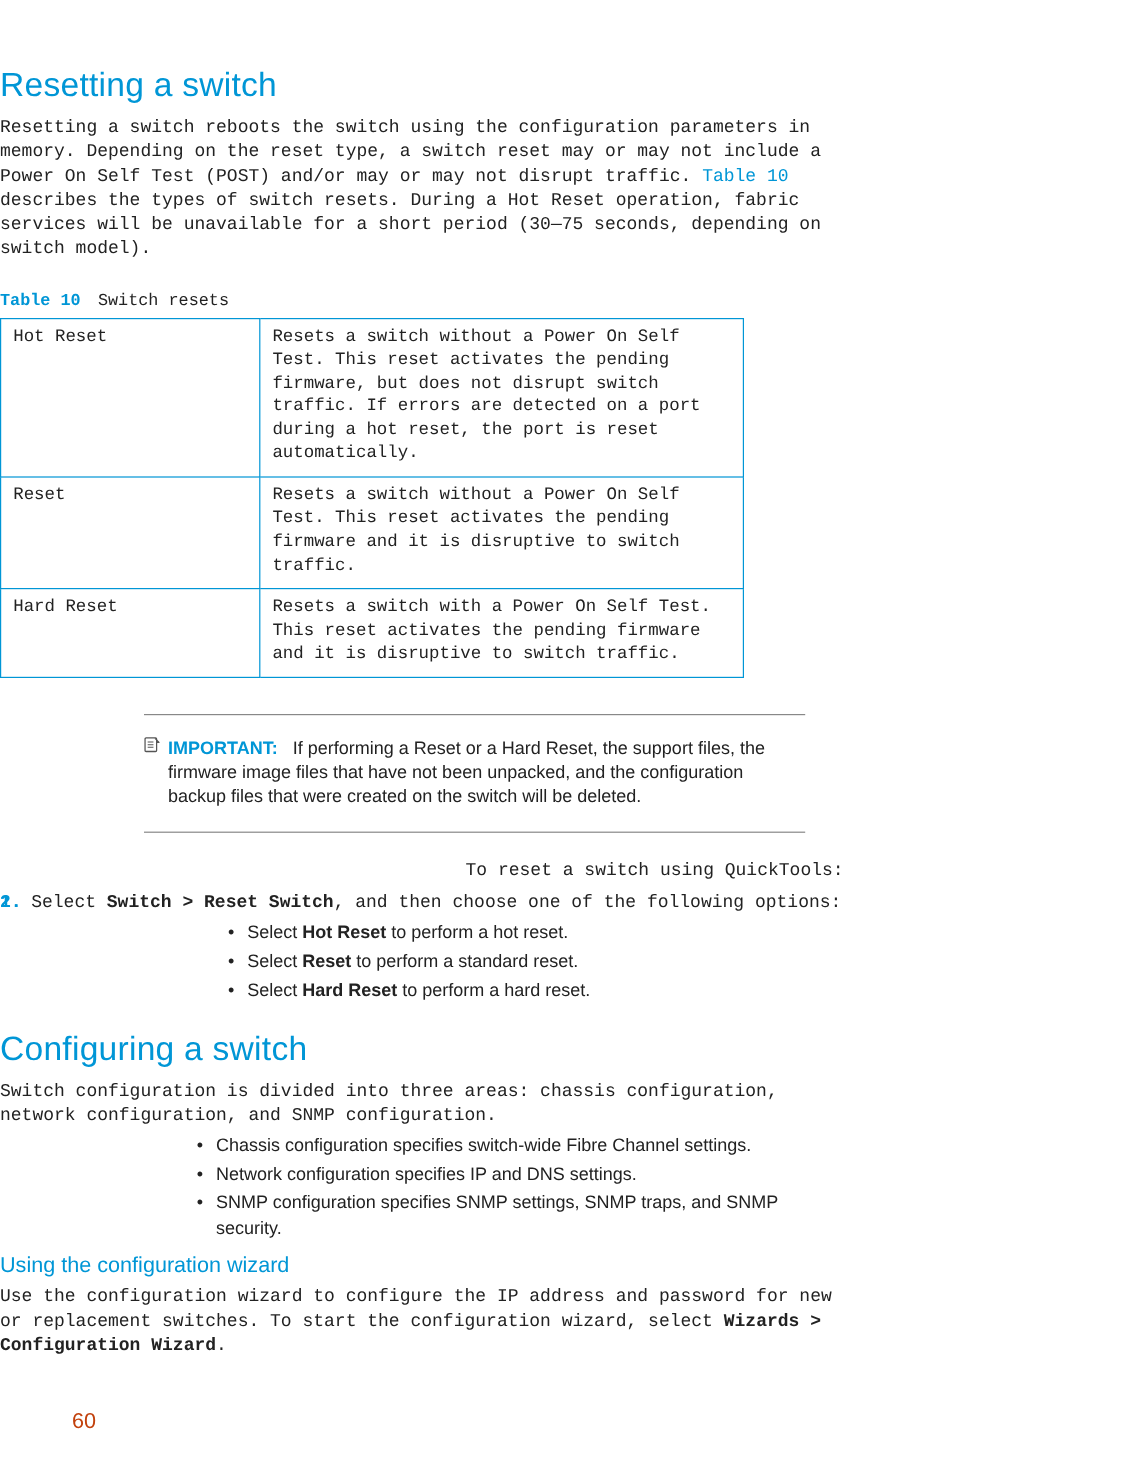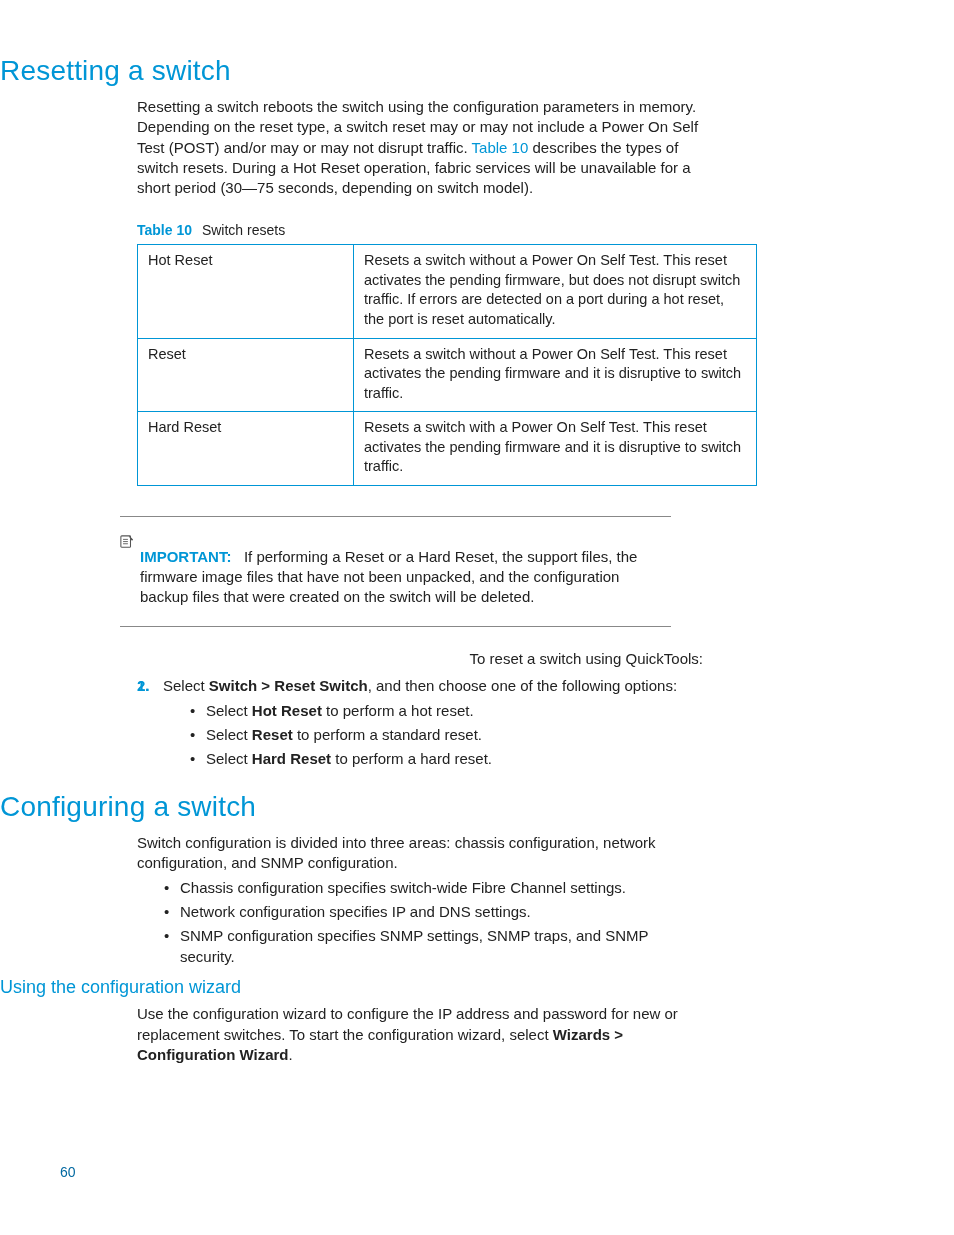--- a/index.html
+++ b/index.html
@@ -12,21 +12,21 @@
     font-size: 15px;
   }
   .page {
     box-sizing: border-box;
     width: 791px;
     min-height: 1235px;
     padding: 55px 0 40px 0;
     position: relative;
   }
   .content-left  { margin-left: 67px; }
-  .content-body  { margin-left: 137px; margin-right: 88px; }
+  .content-body  { margin-right: 88px; font-family: Liberation Mono, monospace; }
   .content-list2 { margin-left: 162px; margin-right: 88px; }
   .content-list3 { margin-left: 188px; margin-right: 88px; }
 
   h1.section {
     font-weight: 400;
     font-size: 28px;
     color: #0096d6;
     margin: 0 0 10px 0;
     letter-spacing: 0.2px;
   }
@@ -62,21 +62,21 @@
     font-weight: 700;
     color: #222;
   }
   table.resets th:first-child,
   table.resets td:first-child { width: 195px; }
 
   .note-block {
     margin: 30px 120px 6px 120px;
     border-top: 1px solid #888;
     border-bottom: 1px solid #888;
-    padding: 30px 0 18px 0;
+    padding: 18px 0 18px 0;
     position: relative;
     font-size: 15px;
     line-height: 1.35;
   }
   .note-icon {
     position: absolute;
     left: 0;
     top: 18px;
     width: 14px;
     height: 14px;
@@ -118,23 +118,23 @@
     content: "•";
     position: absolute;
     left: 2px;
     top: 0;
     color: #222;
   }
 
   .pagenum {
     position: absolute;
     left: 60px;
-    bottom: 55px;
-    font-size: 14px;
-    color: #0369a1;
+    bottom: 40px;
+    font-size: 18px;
+    color: #c2410c;
   }
   b { font-weight: 700; }
 </style>
 </head>
 <body>
 
 <div class="page">
 
   <h1 class="section content-left">Resetting a switch</h1>
 

